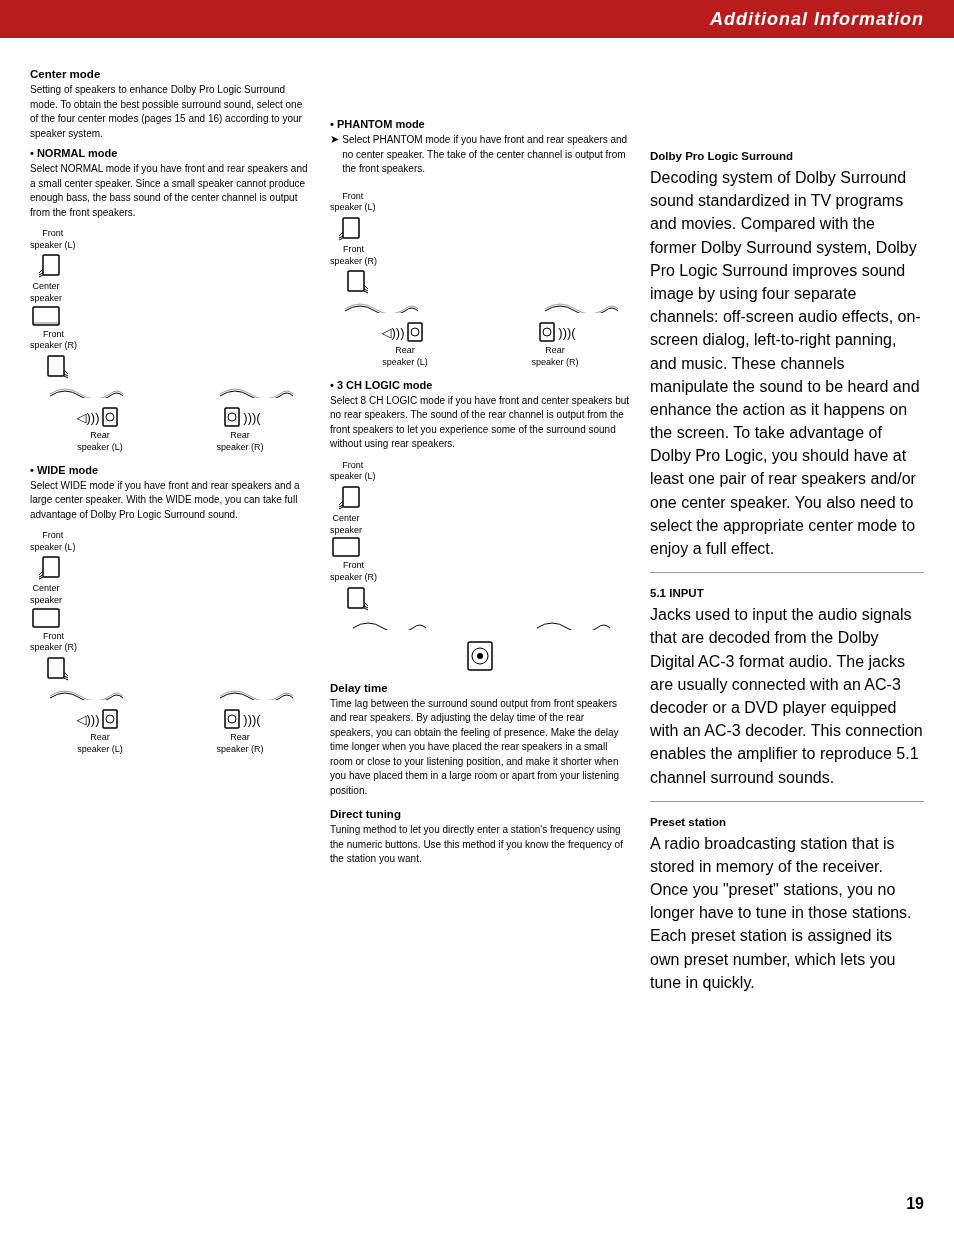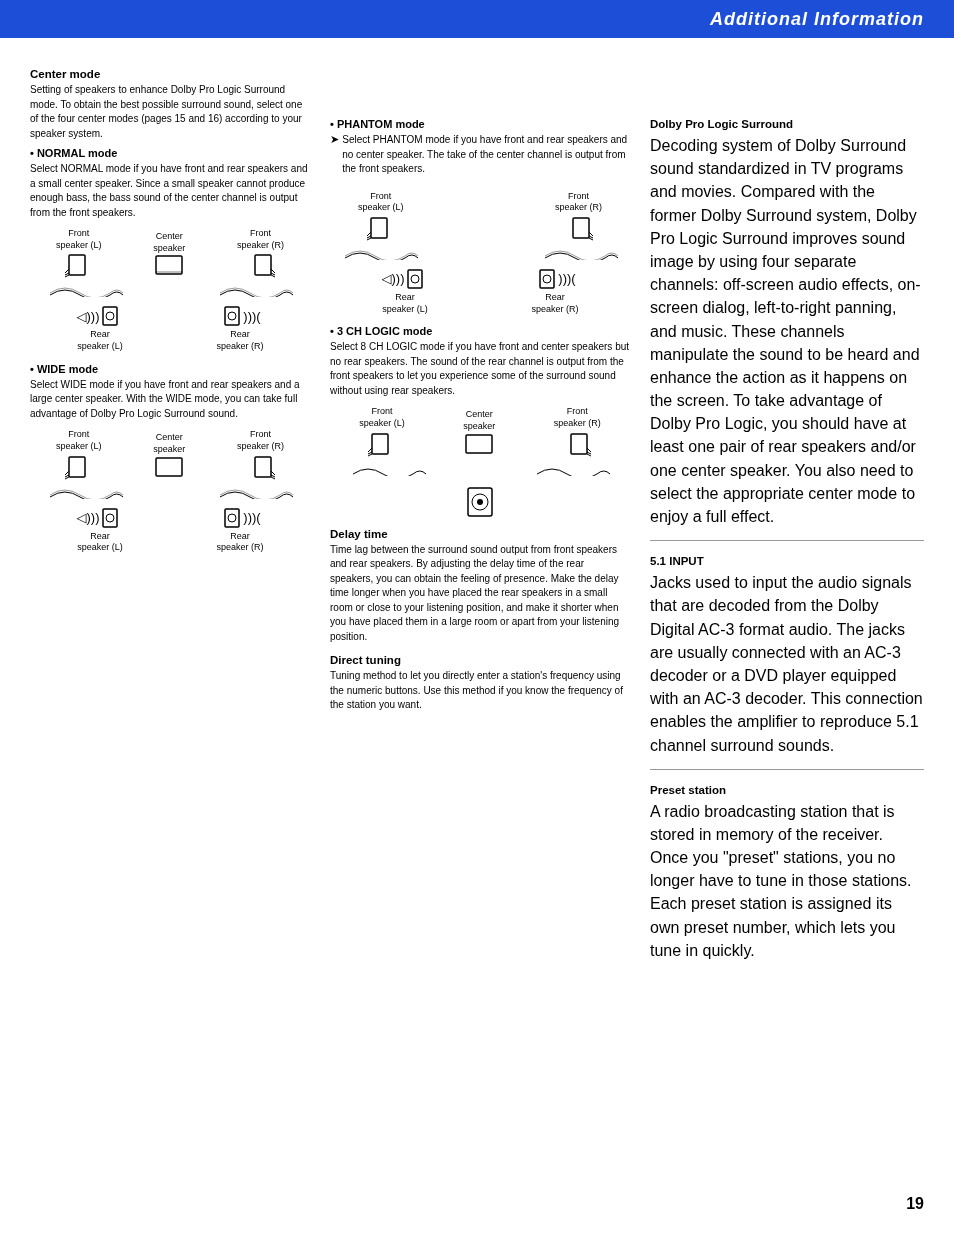--- a/index.html
+++ b/index.html
@@ -13,21 +13,21 @@
       position: relative;
     }
     .page {
       width: 954px;
       min-height: 1233px;
       position: relative;
       padding: 0;
     }
     
     .header-bar {
-      background: #1d4ed8;
+      background: #b91c1c;
       height: 38px;
       display: flex;
       align-items: center;
       justify-content: flex-end;
       padding-right: 30px;
     }
     .header-title {
       color: #fff;
       font-size: 18px;
       font-style: italic;
@@ -101,22 +101,23 @@
     .diagram-container {
       display: flex;
       flex-direction: column;
       align-items: center;
       margin: 6px 0 10px 0;
     }
     .diag-row-top {
       display: flex;
       justify-content: space-around;
       width: 100%;
-      align-items: center;
+      align-items: flex-start;
       margin-bottom: 2px;
+      flex-direction: column;
     }
     .diag-row-bottom {
       display: flex;
       justify-content: space-around;
       width: 100%;
       align-items: flex-start;
       margin-top: 2px;
     }
     .spk-item {
       display: flex;
@@ -419,21 +420,21 @@
       </div>
 
       <div style="margin-top:10px;">
         <div class="section-title">Direct tuning</div>
         <div class="section-body">Tuning method to let you directly enter a station's frequency using the numeric buttons. Use this method if you know the frequency of the station you want.</div>
       </div>
     </div>
 
     <div class="right-col">
 
-      <div style="margin-top:60px;">
+      <div style="margin-top:92px;">
         <div class="rc-title">Dolby Pro Logic Surround</div>
         <div class="rc-body">Decoding system of Dolby Surround sound standardized in TV programs and movies. Compared with the former Dolby Surround system, Dolby Pro Logic Surround improves sound image by using four separate channels: off-screen audio effects, on-screen dialog, left-to-right panning, and music. These channels manipulate the sound to be heard and enhance the action as it happens on the screen. To take advantage of Dolby Pro Logic, you should have at least one pair of rear speakers and/or one center speaker. You also need to select the appropriate center mode to enjoy a full effect.</div>
       </div>
 
       <div class="divider-line"></div>
 
       <div>
         <div class="rc-title">5.1 INPUT</div>
         <div class="rc-body">Jacks used to input the audio signals that are decoded from the Dolby Digital AC-3 format audio. The jacks are usually connected with an AC-3 decoder or a DVD player equipped with an AC-3 decoder. This connection enables the amplifier to reproduce 5.1 channel surround sounds.</div>
       </div>

